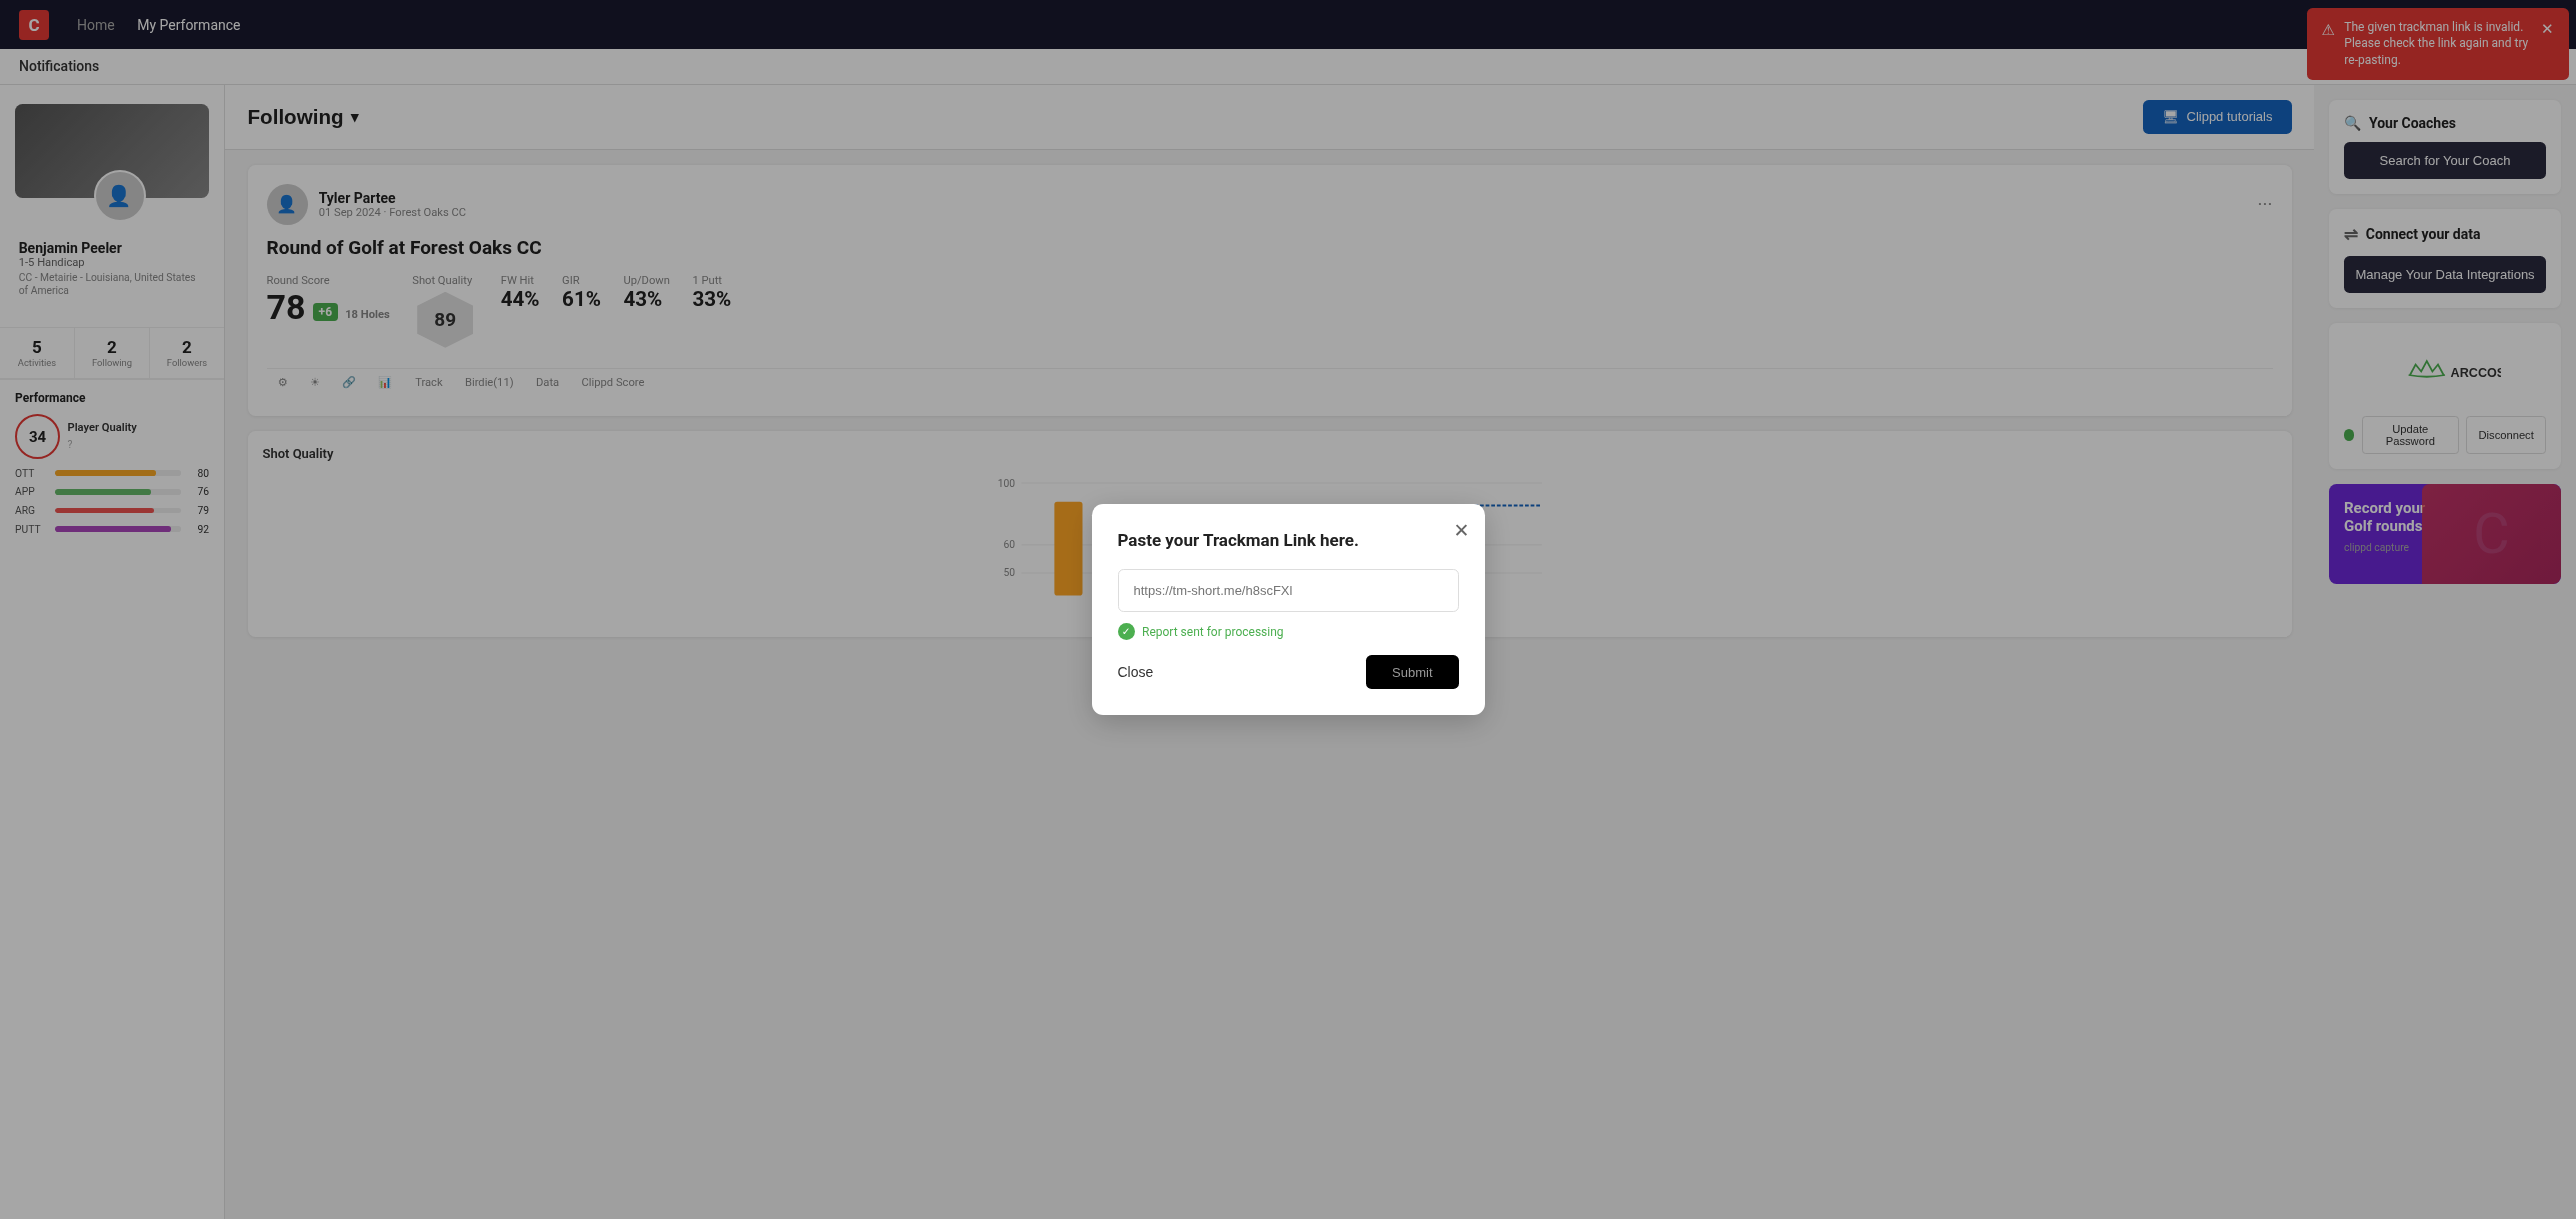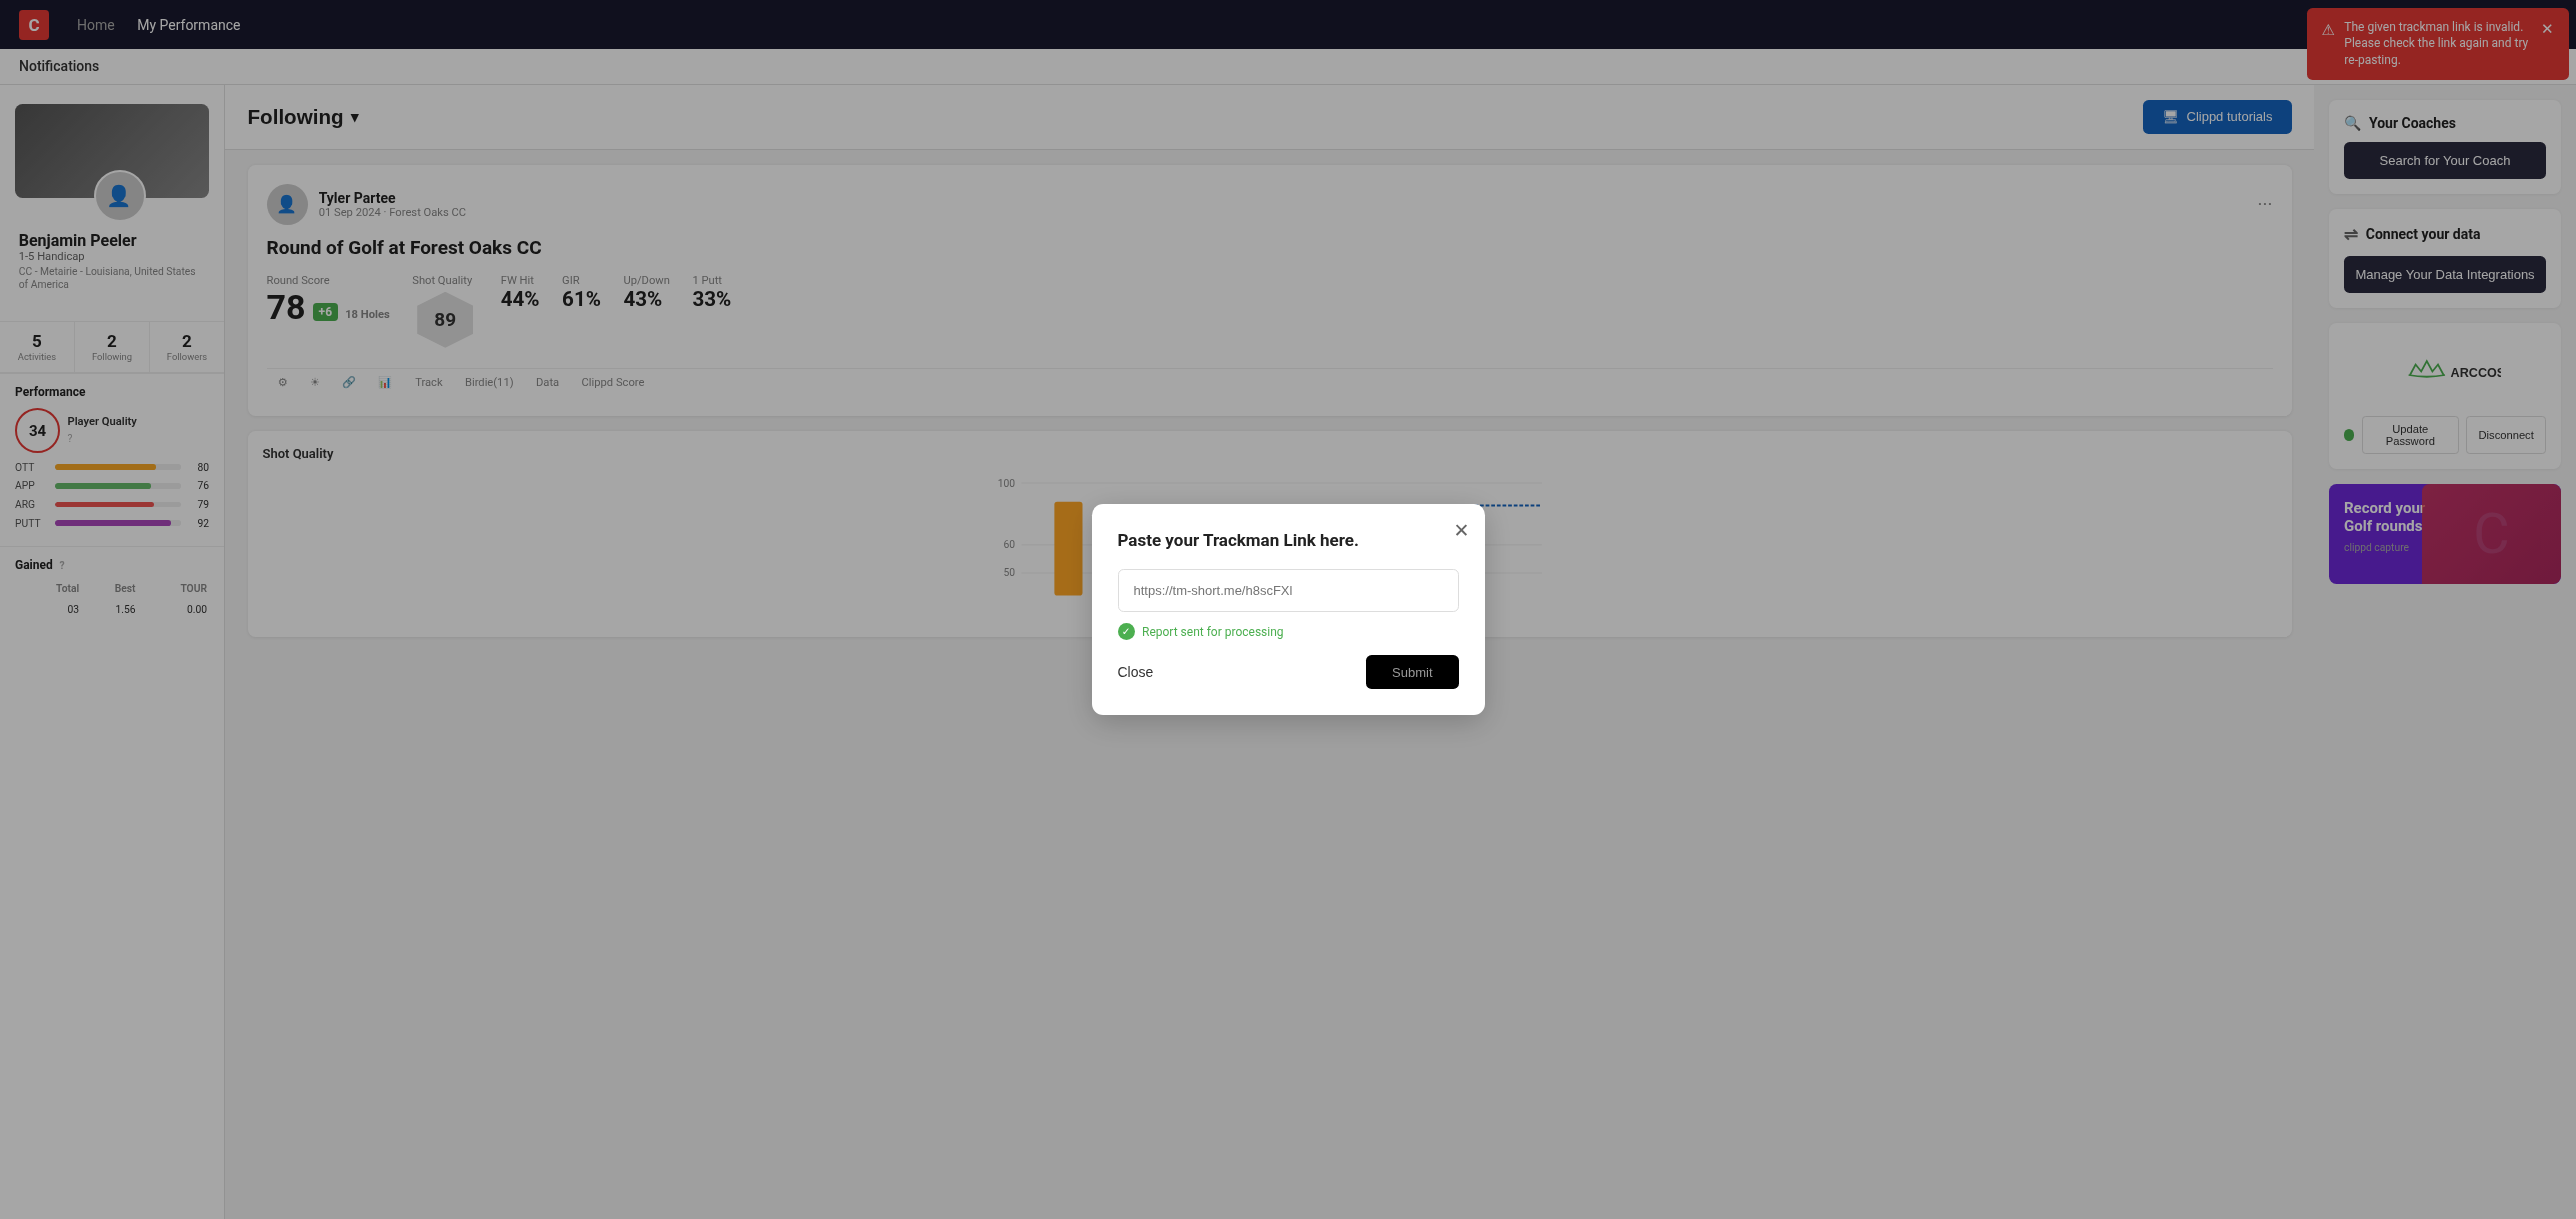--- a/index.html
+++ b/index.html
@@ -53,21 +53,21 @@
       width: 100%; height: 94px; background: linear-gradient(135deg, #555 0%, #888 100%);
       border-radius: 7.5px; position: relative; overflow: hidden; margin-bottom: -28px;
     }
     .sidebar-avatar {
       width: 52px; height: 52px; background: #ccc; border-radius: 50%;
       border: 2.8px solid #fff; display: flex; align-items: center; justify-content: center;
       font-size: 20.6px; color: #666; position: relative; margin: 0 auto;
       z-index: 2;
     }
     .sidebar-avatar-container { display: flex; justify-content: flex-start; padding-left: 15px; }
-    .sidebar-name { font-size: 16px; font-weight: 700; color: #222; margin-top: 9px; padding: 0 3.7px; }
+    .sidebar-name { font-size: 14px; font-weight: 700; color: #222; margin-top: 18px; padding: 0 3.7px; }
     .sidebar-handicap { font-size: 11.2px; color: #666; padding: 0 3.7px; }
     .sidebar-location { font-size: 10.3px; color: #888; padding: 0 3.7px; margin-top: 1.9px; }
 
     .sidebar-stats { display: flex; gap: 0; border-top: 0.9px solid #eee; border-bottom: 0.9px solid #eee; margin-top: 11.2px; }
     .sidebar-stat { flex: 1; text-align: center; padding: 9.4px 3.7px; border-right: 0.9px solid #eee; }
     .sidebar-stat:last-child { border-right: none; }
     .sidebar-stat-val { font-size: 17px; font-weight: 700; color: #222; }
     .sidebar-stat-label { font-size: 9.4px; color: #888; }
 
     .sidebar-activity { padding: 11.2px 15px; }
@@ -293,44 +293,20 @@
         <div class="player-quality-row">
           <span class="pq-label">PUTT</span>
           <div class="pq-bar-bg">
             <div class="pq-bar" style="width:92%;background:#ab47bc;"></div>
           </div>
           <span class="pq-val">92</span>
         </div>
       </div>
     </div>
 
-    <div class="sidebar-gained">
-      <div class="gained-title">
-        <span>Gained</span>
-        <span style="font-size:10.3px;color:#aaa;margin-left:3.7px;">?</span>
-      </div>
-      <table class="gained-table">
-        <thead>
-          <tr>
-            <th style="text-align:left;"></th>
-            <th>Total</th>
-            <th>Best</th>
-            <th>TOUR</th>
-          </tr>
-        </thead>
-        <tbody>
-          <tr>
-            <td></td>
-            <td>03</td>
-            <td>1.56</td>
-            <td>0.00</td>
-          </tr>
-        </tbody>
-      </table>
-    </div>
   </aside>
 
   <main class="main-content">
 
     <div class="feed-header">
       <button class="following-btn">
         <span>Following</span>
         <span style="font-size:15px;">▾</span>
       </button>
       <button class="tutorials-btn">

